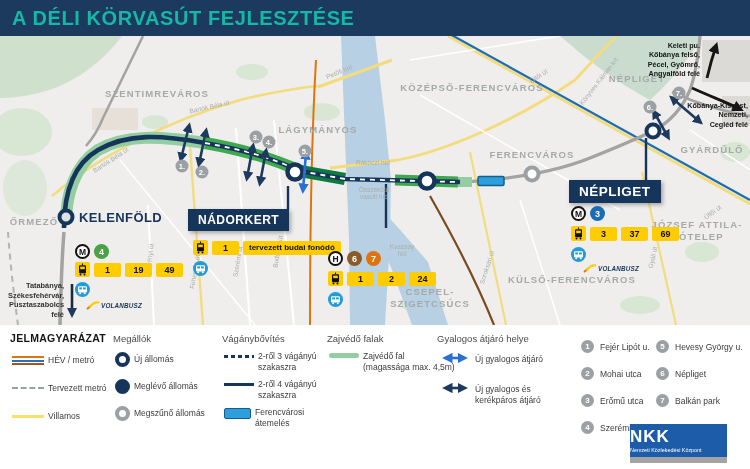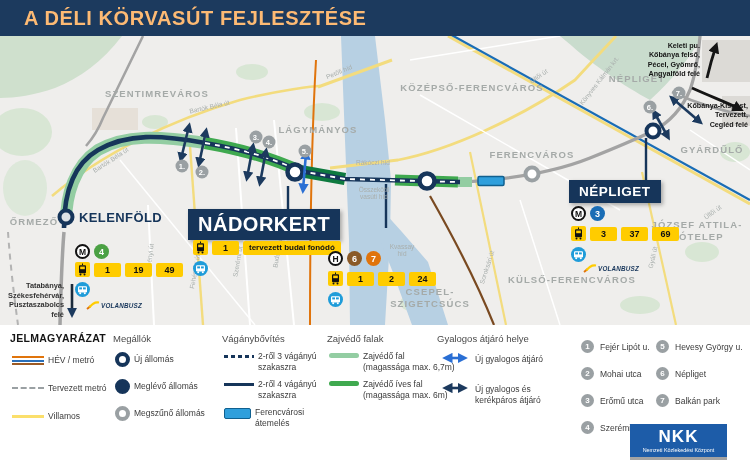--- a/index.html
+++ b/index.html
@@ -1,21 +1,21 @@
 <!DOCTYPE html>
 <html><head>
 <meta charset="utf-8">
 <style>
   html,body{margin:0;padding:0;background:#fff;}
   .stage{position:relative;width:750px;height:469px;background:#fff;overflow:hidden;
          font-family:"Liberation Sans",sans-serif;}
   
   .titlebar{position:absolute;left:0;top:0;width:750px;height:36px;background:#1c3a5e;
             display:flex;align-items:center;}
-  .titlebar h1{margin:0 0 0 24px;color:#fdba74;font-size:20px;letter-spacing:.6px;font-weight:bold;}
+  .titlebar h1{margin:0 0 0 12px;color:#14b8a6;font-size:20px;letter-spacing:.6px;font-weight:bold;}
   
   .map{position:absolute;left:0;top:36px;width:750px;height:289px;background:#efeeec;}
   .map svg{position:absolute;left:0;top:0;}
   .dl{fill:#a5aaa8;font:700 9.5px "Liberation Sans",sans-serif;letter-spacing:1.1px;text-anchor:middle;}
   .sl{fill:#a9afad;font:400 6.5px "Liberation Sans",sans-serif;text-anchor:middle;}
   .kf{fill:#16355a;font:700 13px "Liberation Sans",sans-serif;letter-spacing:.4px;}
   .mknum{fill:#fff;font:700 7.5px "Liberation Sans",sans-serif;text-anchor:middle;}
   
   .callout{position:absolute;background:#16355a;color:#fff;font-weight:bold;
            padding:4px 10px;box-shadow:2px 2px 4px rgba(0,0,0,.3);letter-spacing:.5px;white-space:nowrap;}
@@ -54,22 +54,22 @@
   .sym-d3{width:30px;height:3px;margin-top:4px;
           background:repeating-linear-gradient(90deg,#16355a 0 4px,transparent 4px 7px);}
   .sym-d4{width:30px;height:3px;background:#16355a;margin-top:4px;}
   .sym-fb{width:25px;height:9px;background:#2f9fdc;border:1.5px solid #10608f;border-radius:2px;}
   .bar{width:30px;height:5px;border-radius:2.5px;margin-top:2px;}
   .lgnum{width:13px;height:13px;border-radius:50%;background:#9aa0a3;color:#fff;font-size:8px;
          font-weight:bold;display:flex;align-items:center;justify-content:center;flex:0 0 auto;}
   .lg-numitem{position:absolute;display:flex;gap:6px;align-items:center;font-size:8.5px;color:#3b3b3b;}
   
   .nkk{position:absolute;left:630px;top:424px;width:97px;height:33px;background:#1d5ca8;
-       border-bottom:3px solid #a3a3a3;display:flex;flex-direction:column;
-       align-items:center;justify-content:center;}
+       border-bottom:6px solid #a3a3a3;display:flex;flex-direction:column;
+       align-items:flex-start;justify-content:center;}
   .nkk-name{color:#fff;font-weight:bold;font-size:17px;letter-spacing:1px;line-height:1;}
   .nkk-sub{color:#fff;font-size:5.4px;margin-top:1.5px;white-space:nowrap;}
 </style>
 </head>
 <body>
 
 <div class="stage">
 
   <div class="titlebar">
     <h1>A DÉLI KÖRVASÚT FEJLESZTÉSE</h1>
@@ -250,21 +250,21 @@
         <text class="dl" x="572" y="283">KÜLSŐ-FERENCVÁROS</text>
         <text class="dl" x="430" y="295">CSEPEL-</text>
         <text class="dl" x="430" y="307">SZIGETCSÚCS</text>
         <text class="dl" x="34" y="225">ŐRMEZŐ</text>
       </g>
 
       <text class="kf" x="79" y="222">KELENFÖLD</text>
     </svg>
   </div>
 
-  <div class="callout" style="left:188px;top:209px;font-size:20px;">NÁDORKERT</div>
+  <div class="callout" style="left:188px;top:209px;font-size:12px;">NÁDORKERT</div>
   <div class="callout" style="left:569px;top:180px;font-size:13.5px;">NÉPLIGET</div>
 
   <div class="iconrow" style="left:75px;top:244px;">
     <span class="ric">M</span>
     <span class="lbadge" style="background:#4ba144;">4</span>
   </div>
   <div class="iconrow" style="left:75px;top:262px;">
     <span class="tram-ic"><svg viewBox="0 0 15 15" width="15" height="15">
           <path d="M7.5,1.5 L7.5,3.2" stroke="#111" stroke-width="1"></path>
           <rect x="4" y="3.2" width="7" height="8" rx="1" fill="#111"></rect>
@@ -380,21 +380,21 @@
   </div>
 
   <div class="dirnote" style="left:618px;top:41px;width:82px;">
     <div>Keleti pu.</div>
       <div>Kőbánya felső,</div>
     <div>Pécel, Gyömrő,</div>
       <div>Angyalföld felé</div>
   </div>
   <div class="dirnote" style="left:662px;top:101px;width:86px;">
     <div>Kőbánya-Kispest,</div>
-      <div>Tervezett,</div>
+      <div>Nemzeti,</div>
       <div>Cegléd felé</div>
   </div>
 
   <div class="legend">
     <div class="lg-title" style="left:10px;top:7px;">JELMAGYARÁZAT</div>
 
     <div class="lg-item" style="left:12px;top:30px;">
       <span class="sym sym-hev">
           <div style="background:#e0740c;"></div>
           <div style="background:#2a6fb8;"></div>
@@ -446,28 +446,21 @@
           <div>Ferencvárosi</div>
           <div>átemelés</div>
         </span>
     </div>
 
     <div class="lg-h" style="left:327px;top:8px;">Zajvédő falak</div>
     <div class="lg-item" style="left:329px;top:26px;">
       <span class="sym bar" style="background:#93cda2;"></span>
       <span>
           <div>Zajvédő fal</div>
-          <div>(magassága max. 6,7m)</div>
-        </span>
-    </div>
-    <div class="lg-item" style="left:329px;top:54px;">
-      <span class="sym bar" style="background:#3fa94f;"></span>
-      <span>
-          <div>Zajvédő íves fal</div>
-          <div>(magassága max. 6m)</div>
+          <div>(magassága max. 4,5m)</div>
         </span>
     </div>
 
     <div class="lg-h" style="left:437px;top:8px;">Gyalogos átjáró helye</div>
     <div class="lg-item" style="left:439px;top:27px;">
       <span class="sym"><svg width="32" height="10" viewBox="0 0 32 10">
             <defs>
               <marker id="lgB" viewBox="0 0 8 8" markerWidth="4" markerHeight="4" refX="5" refY="4" orient="auto-start-reverse">
                 <path d="M0,0 L8,4 L0,8 Z" fill="#2a6fd4"></path>
               </marker>

